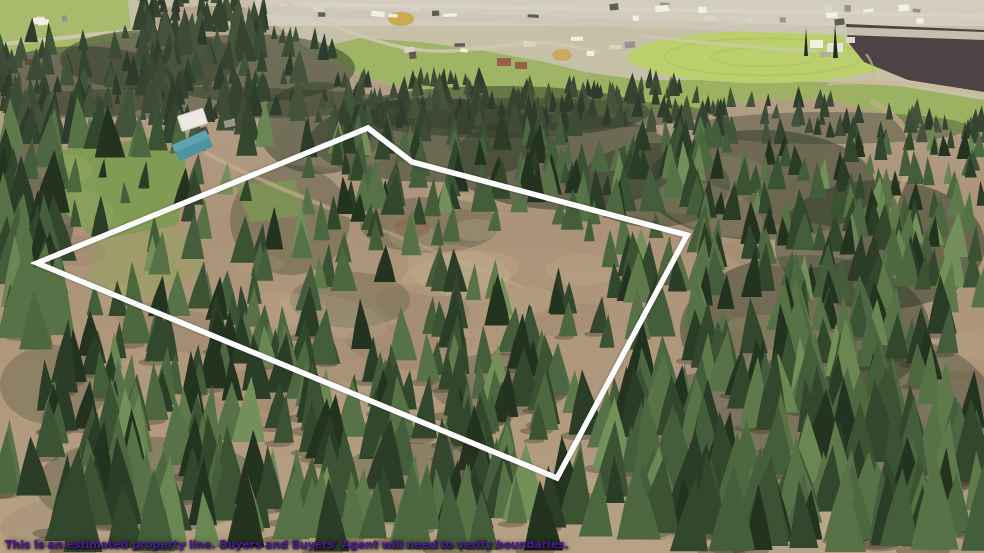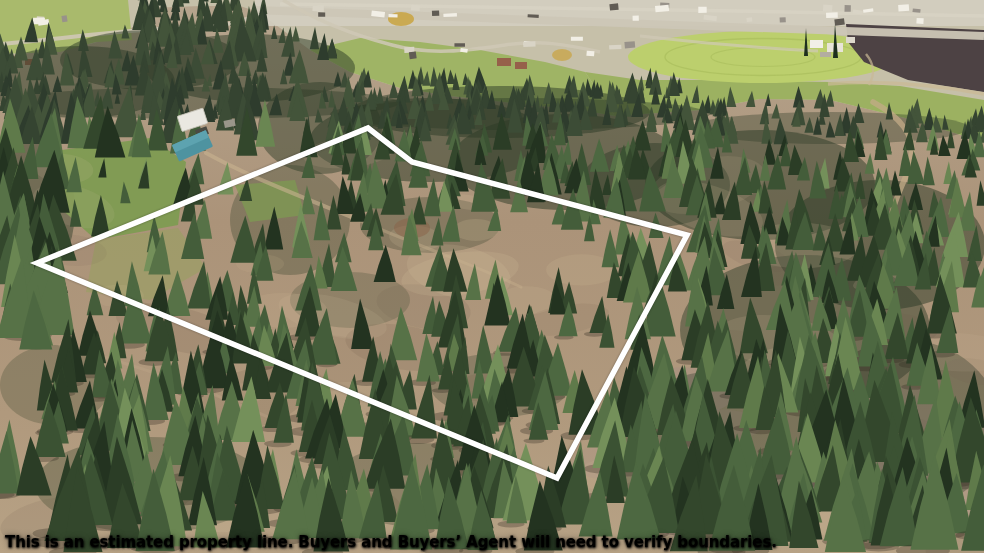--- a/index.html
+++ b/index.html
@@ -5,22 +5,22 @@
   html,body{margin:0;padding:0;background:#1a1a1a;}
   .stage{
     position:relative;width:984px;height:553px;overflow:hidden;
     font-family:"DejaVu Sans","Liberation Sans",sans-serif;
     background:#ab9378;
   }
   .stage svg{position:absolute;left:0;top:0;}
   .prop-line{filter:drop-shadow(0 0 1px rgba(0,0,0,.35));}
   .caption{
     position:absolute;left:5px;bottom:2px;
-    font-size:15px;font-weight:700;letter-spacing:-.1px;
-    color:#000000;
+    font-size:11px;font-weight:700;letter-spacing:-.1px;
+    color:#4c1d95;
     text-shadow:0 1px 2px rgba(0,0,0,.9),1px 1px 3px rgba(0,0,0,.65),0 0 6px rgba(0,0,0,.4);
     white-space:nowrap;
   }
 </style>
 </head>
 <body>
 
 <div class="stage">
 <svg width="984" height="553" viewBox="0 0 984 553">
   <defs>

